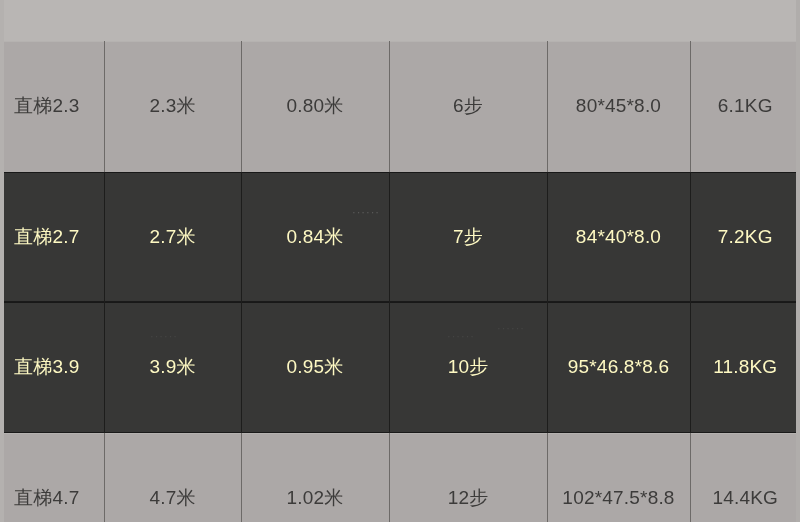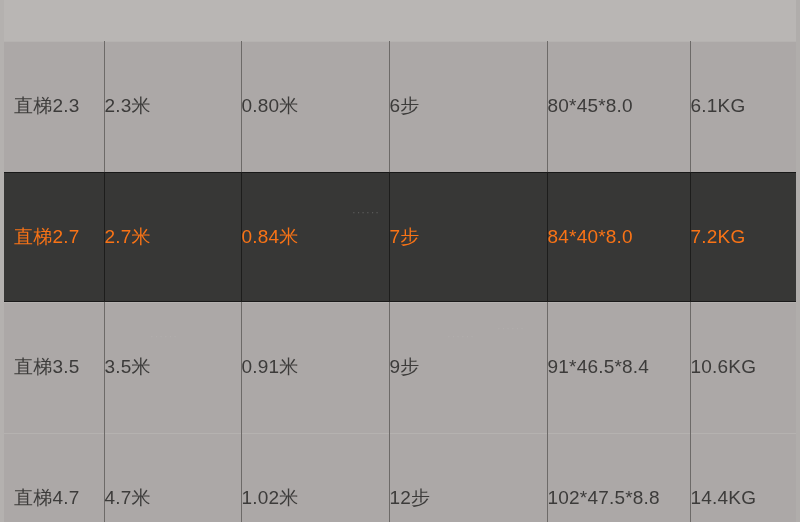--- a/index.html
+++ b/index.html
@@ -48,20 +48,21 @@
   table.spec col.c0 { width: 104px; }
   table.spec col.c1 { width: 137px; }
   table.spec col.c2 { width: 148px; }
   table.spec col.c3 { width: 158px; }
   table.spec col.c4 { width: 143px; }
   table.spec col.c5 { width: 110px; }
 
   table.spec tr { height: 65.25px; }
 
   table.spec td {
+    text-align: center;
     vertical-align: middle;
     font-size: 19px;
     letter-spacing: 0.2px;
     white-space: nowrap;
     padding: 0;
     border-left: 1px solid rgba(0,0,0,0.45);
   }
   table.spec td:first-child {
     border-left: none;
     text-align: left;
@@ -70,21 +71,21 @@
 
   
   tr.row-light td {
     background: #aca8a7;
     color: #3c3b3a;
     border-left-color: #6d6a68;
   }
   
   tr.row-dark td {
     background: #373736;
-    color: #f97316;
+    color: #fef9c3;
     border-left-color: #1d1d1c;
   }
 
   
   tr.row-dark td { box-shadow: inset 0 1px 0 #181818, inset 0 -1px 0 #1a1a1a; }
   tr.row-light td { box-shadow: inset 0 1px 0 #b5b2b0; }
 
   
   .watermark {
     position: absolute;
@@ -129,27 +130,27 @@
           <td>6.1KG</td>
         </tr>
         <tr class="row-dark">
           <td>直梯2.7</td>
           <td>2.7米</td>
           <td>0.84米</td>
           <td>7步</td>
           <td>84*40*8.0</td>
           <td>7.2KG</td>
         </tr>
-        <tr class="row-light">
-          <td>直梯3.5</td>
-          <td>3.5米</td>
-          <td>0.91米</td>
-          <td>9步</td>
-          <td>91*46.5*8.4</td>
-          <td>10.6KG</td>
+        <tr class="row-dark">
+          <td>直梯3.9</td>
+          <td>3.9米</td>
+          <td>0.95米</td>
+          <td>10步</td>
+          <td>95*46.8*8.6</td>
+          <td>11.8KG</td>
         </tr>
         <tr class="row-light">
           <td>直梯4.7</td>
           <td>4.7米</td>
           <td>1.02米</td>
           <td>12步</td>
           <td>102*47.5*8.8</td>
           <td>14.4KG</td>
         </tr>
       </tbody>

